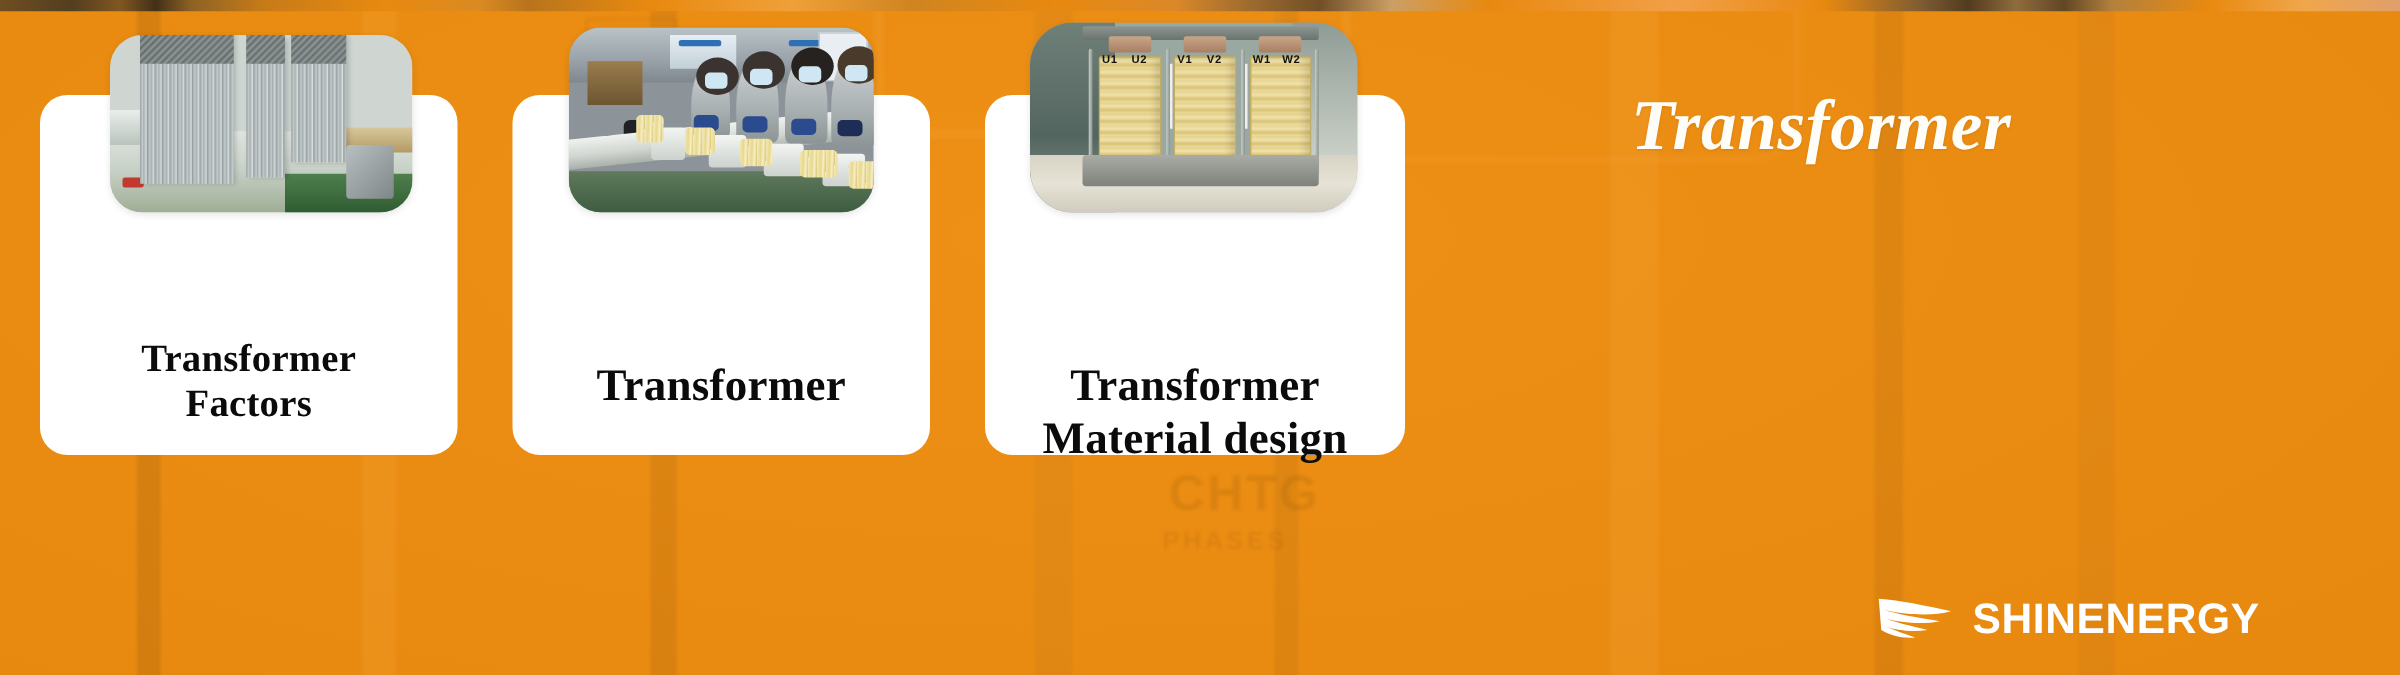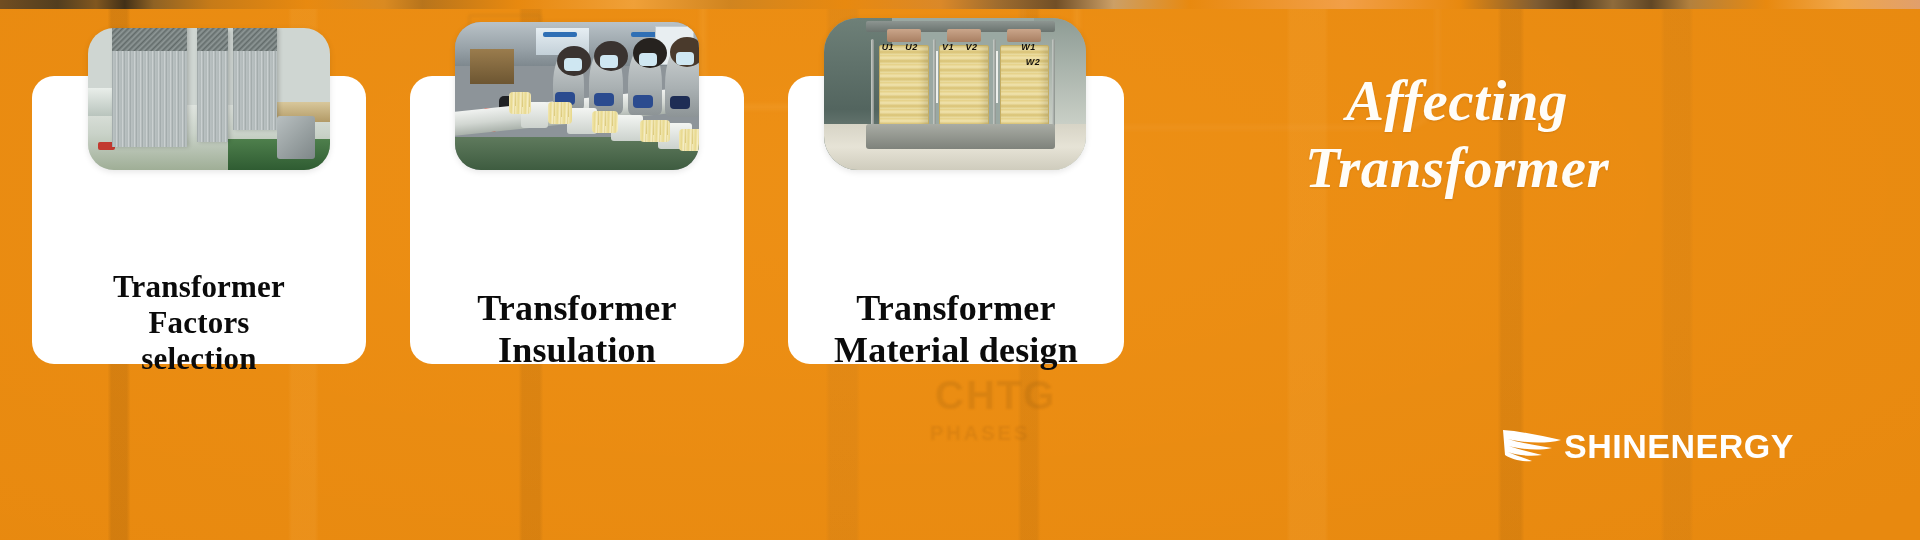--- a/index.html
+++ b/index.html
@@ -114,21 +114,21 @@
   .card-3 { left: 788px; width: 336px; }
 
   .card-photo {
     position: absolute;
     border-radius: 26px;
     overflow: hidden;
     box-shadow: 0 2px 6px rgba(0,0,0,.10);
   }
   .photo-1 { left: 88px;  top: 28px; width: 242px; height: 142px; }
   .photo-2 { left: 455px; top: 22px; width: 244px; height: 148px; }
-  .photo-3 { left: 824px; top: 18px; width: 262px; height: 152px; border-radius: 34px; font-style: italic; }
+  .photo-3 { left: 824px; top: 18px; width: 262px; height: 152px; border-radius: 34px; }
 
   .card-text {
     position: absolute;
     left: 0; right: 0;
     text-align: center;
     color: #0b0b0b;
     font-family: "Liberation Serif", serif;
     font-weight: bold;
     line-height: 1.16;
     letter-spacing: .2px;
@@ -320,22 +320,22 @@
     font-weight: bold;
     font-size: 57px;
     line-height: 1.17;
     letter-spacing: .5px;
     text-shadow: 0 1px 2px rgba(120,60,0,.18);
   }
 
   
   .logo {
     position: absolute;
-    left: 1502px; top: 426px;
-    display: flex; align-items: center; gap: 0; justify-content: center;
+    left: 1502px; top: 475px;
+    display: flex; align-items: center; gap: 14px; justify-content: center;
   }
   .logo-mark { width: 62px; height: 40px; display: block; }
   .logo-text {
     font-family: "Liberation Sans", sans-serif;
     font-weight: 700;
     font-size: 34px;
     color: #ffffff;
     letter-spacing: .5px;
   }
 </style>
@@ -358,28 +358,26 @@
 
   <div class="bg-top-strip"></div>
 </div>
 
 <div class="cards">
 
   <div class="card card-1">
     <div class="card-text text-1">
       <div>Transformer</div>
       <div>Factors</div>
-      <div>selection</div>
     </div>
   </div>
 
   <div class="card card-2">
     <div class="card-text text-2">
       <div>Transformer</div>
-      <div>Insulation</div>
     </div>
   </div>
 
   <div class="card card-3">
     <div class="card-text text-3">
       <div>Transformer</div>
       <div>Material design</div>
     </div>
   </div>
 
@@ -468,28 +466,27 @@
 
       <div class="p3-wire" style="left:42.8%;top:22%;height:34%;"></div>
       <div class="p3-wire" style="left:65.8%;top:22%;height:34%;"></div>
 
       <div class="p3-plate"></div>
 
       <div class="p3-label" style="left:22%;top:16%;">U1</div>
       <div class="p3-label" style="left:31%;top:16%;">U2</div>
       <div class="p3-label" style="left:45%;top:16%;">V1</div>
       <div class="p3-label" style="left:54%;top:16%;">V2</div>
-      <div class="p3-label" style="left:68%;top:16%;padding-left:19px;">W1</div>
-      <div class="p3-label" style="left:77%;top:16%;margin-top:15px;">W2</div>
+      <div class="p3-label" style="left:68%;top:16%;">W1</div>
+      <div class="p3-label" style="left:77%;top:16%;">W2</div>
     </div>
   </div>
 </div>
 
 <div class="headline">
-  <div>Affecting</div>
   <div>Transformer</div>
 </div>
 
 <div class="logo">
   <svg class="logo-mark" viewBox="0 0 62 40">
     <path d="M1 4 C18 5, 40 10, 59 14 C44 18, 22 17, 6 13 C14 16, 32 19, 50 22 C36 25, 18 23, 7 20 C15 23, 28 26, 40 29 C28 31, 14 29, 6 26 C13 29, 22 32, 30 35 C20 36, 9 33, 3 29 Z" fill="#ffffff"></path>
   </svg>
   <span class="logo-text">SHINENERGY</span>
 </div>
 

